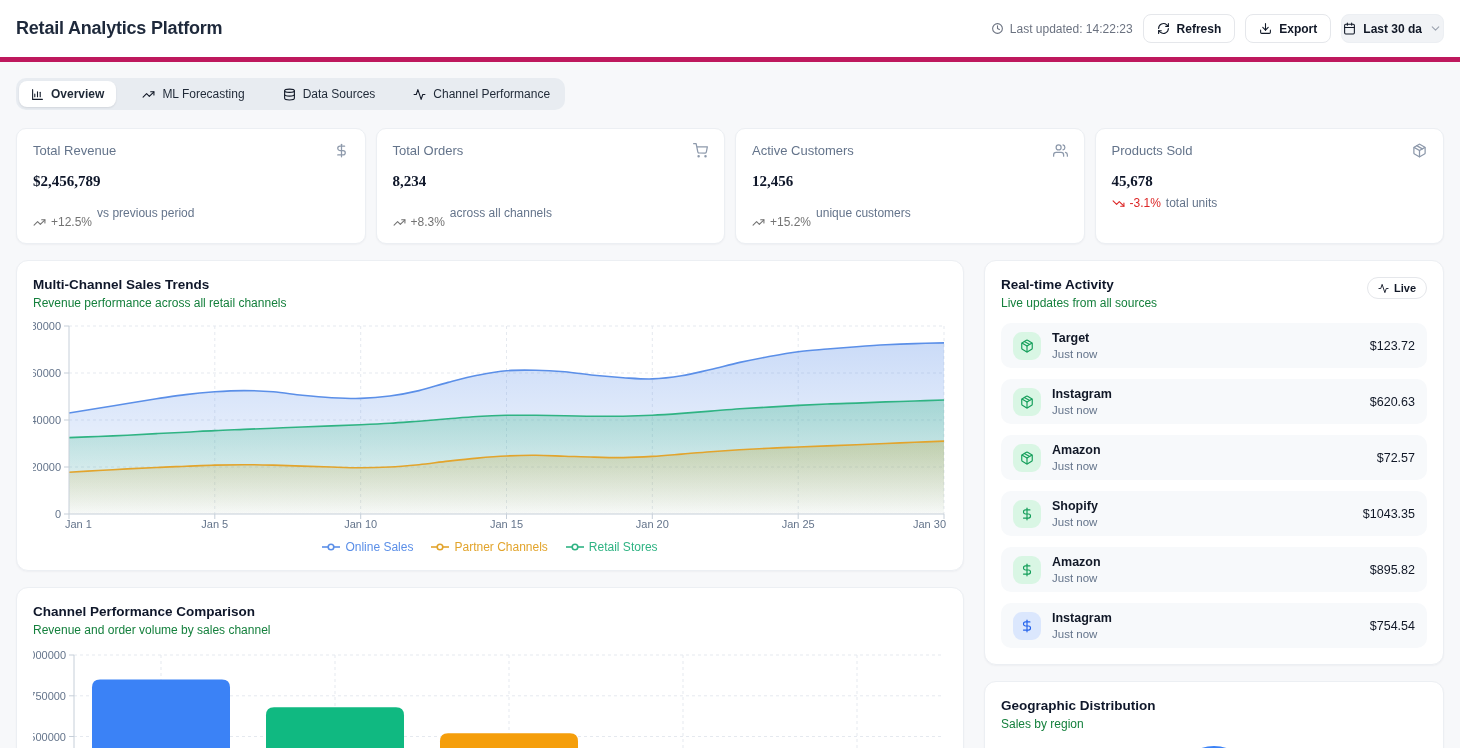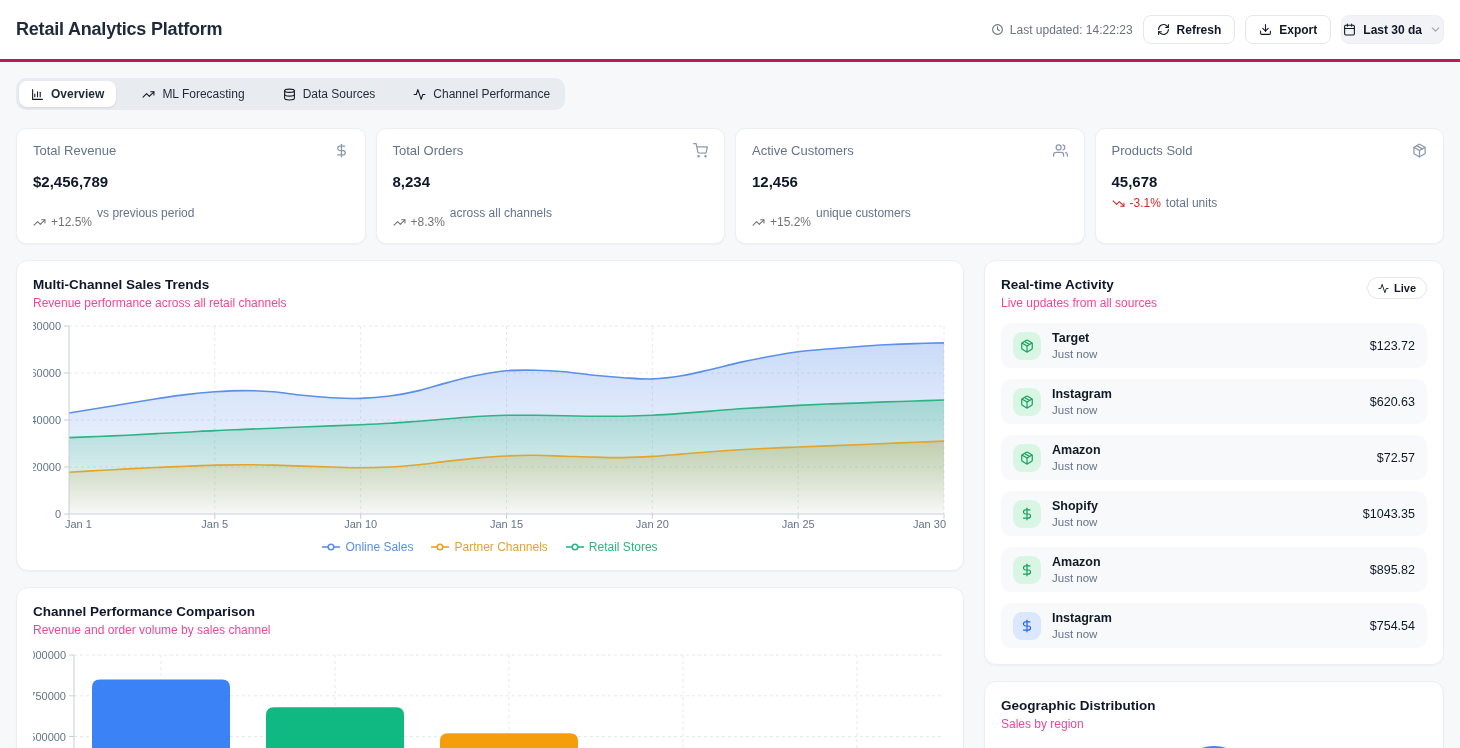--- a/index.html
+++ b/index.html
@@ -7,21 +7,21 @@
   body {
     width:1460px; height:748px; overflow:hidden;
     background:#f7f8fa; color:#0f172a;
     font-family:"Liberation Sans", sans-serif;
     -webkit-font-smoothing:antialiased;
   }
   [data-interactable="true"] { cursor:pointer; }
 
   
   .app-header {
-    height:62px; background:#ffffff; border-bottom:3px solid #be185d;
+    height:62px; background:#ffffff; border-bottom:5px solid #be185d;
     display:flex; align-items:center; justify-content:space-between; padding:0 16px;
   }
   .page-title { margin:0; font-size:18px; font-weight:700; color:#1e293b; letter-spacing:-0.2px; }
   .hdr-right { display:flex; align-items:center; gap:10px; }
   .updated { display:flex; align-items:center; gap:6px; color:#6b7280; font-size:12px; }
   .updated .ic { color:#6b7280; display:flex; }
   .btn {
     display:flex; align-items:center; gap:7px; background:#fff; border:1px solid #e5e7eb;
     border-radius:8px; padding:7px 13px; font-size:12px; font-weight:600; color:#111827;
     font-family:inherit; line-height:1;
@@ -42,33 +42,33 @@
   .tab .ic { display:flex; color:#111827; }
   .tab.active { background:#fff; font-weight:700; box-shadow:0 1px 2px rgba(16,24,40,.10); }
 
   
   .kpi-row { display:grid; grid-template-columns:repeat(4,1fr); gap:10px; margin-bottom:16px; }
   .kpi { background:#fff; border:1px solid #eceff3; border-radius:10px; padding:14px 16px 14px;
     box-shadow:0 1px 2px rgba(16,24,40,.04); }
   .kpi-top { display:flex; align-items:center; justify-content:space-between; }
   .kpi-title { font-size:13px; color:#64748b; }
   .kpi-top .ic { color:#8d99ab; display:flex; }
-  .kpi-value { font-size:15px; font-weight:700; margin-top:15px; color:#0f172a; }
+  .kpi-value { font-size:15px; font-weight:700; margin-top:15px; color:#0f172a;font-family:Liberation Serif, serif; }
   .kpi-delta { display:flex; align-items:center; gap:5px; margin-top:6px; font-size:12px; color:#64748b; }
   .kpi-delta .ic { display:flex; }
   .delta-val.up, .ic.up { color:#737373;margin-top:19px; }
   .delta-val.down, .ic.down { color:#dc2626; }
 
   
   .main-grid { display:grid; grid-template-columns:1fr 460px; gap:20px; align-items:start; }
   .col { display:flex; flex-direction:column; gap:16px; min-width:0; }
   .card { background:#fff; border:1px solid #eceff3; border-radius:12px; padding:16px;
     box-shadow:0 1px 2px rgba(16,24,40,.04); }
   .card h2 { margin:0 0 4px; font-size:13.5px; font-weight:700; color:#0f172a; }
-  .card .sub { margin:0 0 10px; font-size:12px; color:#ec4899; }
+  .card .sub { margin:0 0 10px; font-size:12px; color:#15803d; }
 
   .chart text { font-family:"Liberation Sans", sans-serif; font-size:11px; fill:#64748b; }
   .chart .grid { stroke:#e5e9ef; stroke-dasharray:3 3; fill:none; }
   .chart .axis { stroke:#c6cfd9; fill:none; }
 
   .legend { display:flex; justify-content:center; align-items:center; gap:18px; margin-top:6px; font-size:12px; }
   .legend-item { display:flex; align-items:center; gap:5px; }
 
   
   .act-head { display:flex; align-items:flex-start; justify-content:space-between; margin-bottom:13px; }

